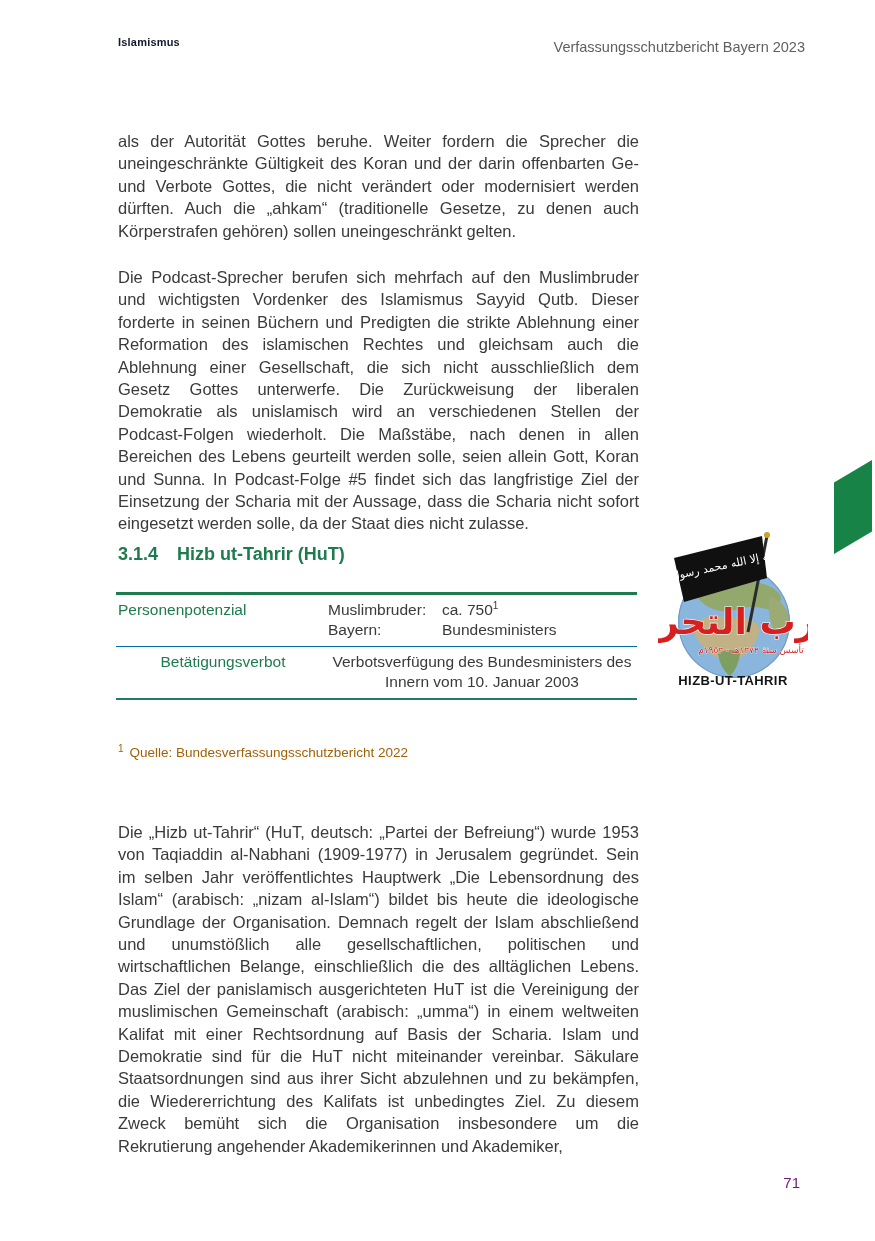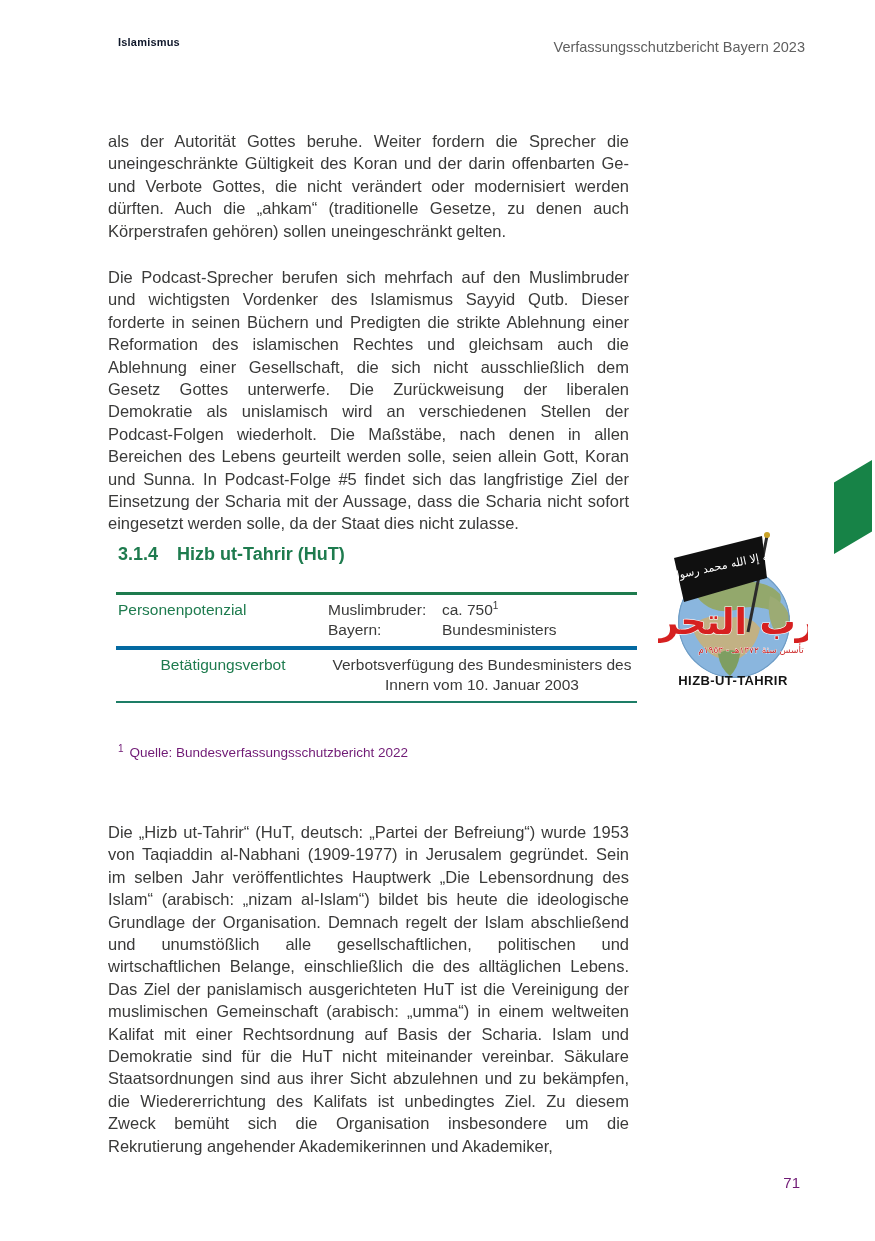--- a/index.html
+++ b/index.html
@@ -15,49 +15,49 @@
   .header-section {
     position: absolute; left: 118px; top: 36px;
     font-size: 11px; font-weight: 700; color: #0f172a; letter-spacing: 0.2px;
   }
   .header-report {
     position: absolute; right: 70px; top: 39px;
     font-size: 14.5px; color: #5f5f5f;
   }
   
   .para {
-    position: absolute; left: 108px; width: 521px;
+    position: absolute; left: 118px; width: 521px;
     font-size: 16.5px; line-height: 22.4px; color: #3a3a39;
     text-align: justify; hyphens: auto; margin-top: 35px; -webkit-hyphens: auto;
   }
   #p1 { top: 95px; }
   #p2 { top: 231px; }
   #p3 { top: 786px; }
   
   .section-heading {
     position: absolute; left: 118px; top: 544px;
     font-size: 18px; font-weight: 700; color: #1e7b4e;
   }
   .section-heading .num { display: inline-block; width: 59px; }
   
   .infobox {
     position: absolute; left: 116px; top: 592px; width: 521px;
     border-top: 3px solid #1e7b4e; border-bottom: 2px solid #1d7d66;
     font-size: 15.5px; line-height: 20px; color: #3a3a39;
   }
-  .infobox-row { display: flex; padding: 5px 0 6px 2px; border-bottom: 4px solid #0369a1; }
+  .infobox-row { display: flex; padding: 5px 0 6px 2px; border-bottom: 1px solid #0369a1; }
   .infobox-row:last-child { border-bottom: none; text-align: center; }
   .infobox-label { width: 210px; flex-shrink: 0; color: #1e7b4e; }
   .infobox-content { width: 308px; }
   .kv-key { display: inline-block; width: 114px; }
   sup { font-size: 10px; vertical-align: super; line-height: 0; }
   
   .footnote {
     position: absolute; left: 118px; top: 745px;
-    font-size: 13.5px; color: #701a75;
+    font-size: 13.5px; color: #a16207;
   }
   .footnote sup { margin-right: 6px; }
   
   .logo { position: absolute; left: 658px; top: 530px; width: 150px; height: 160px; }
   
   .section-marker {
     position: absolute; left: 834px; top: 460px; width: 38px; height: 94px;
     background: #178347;
     clip-path: polygon(0 24%, 100% 0, 100% 76%, 0 100%);
   }

